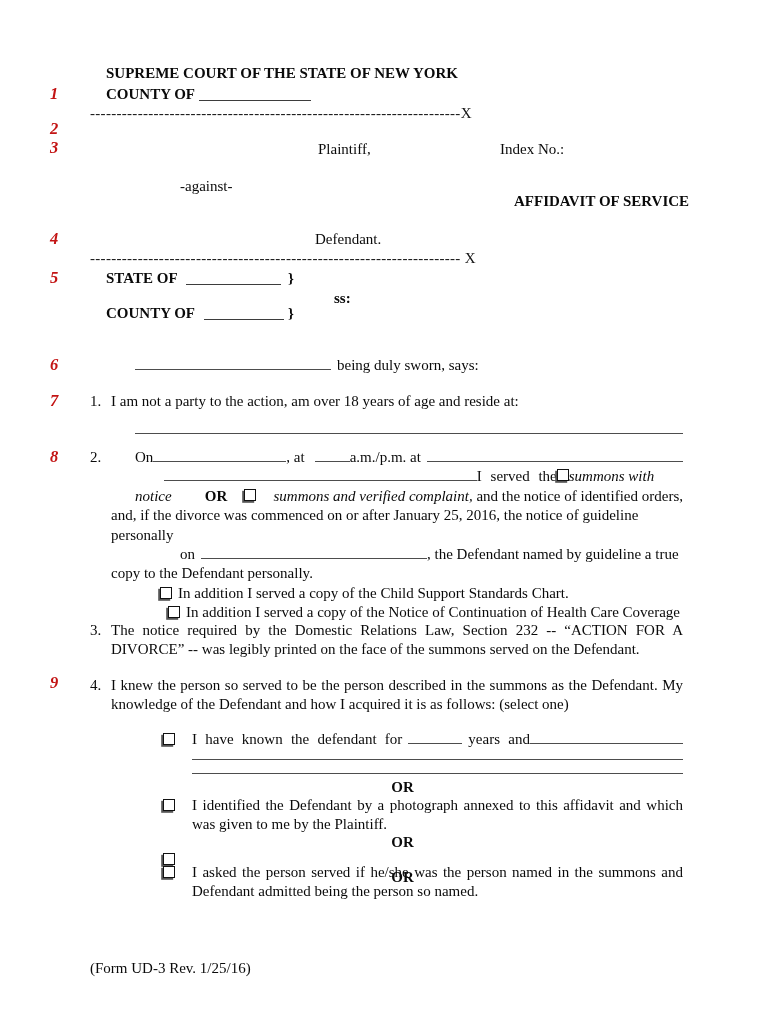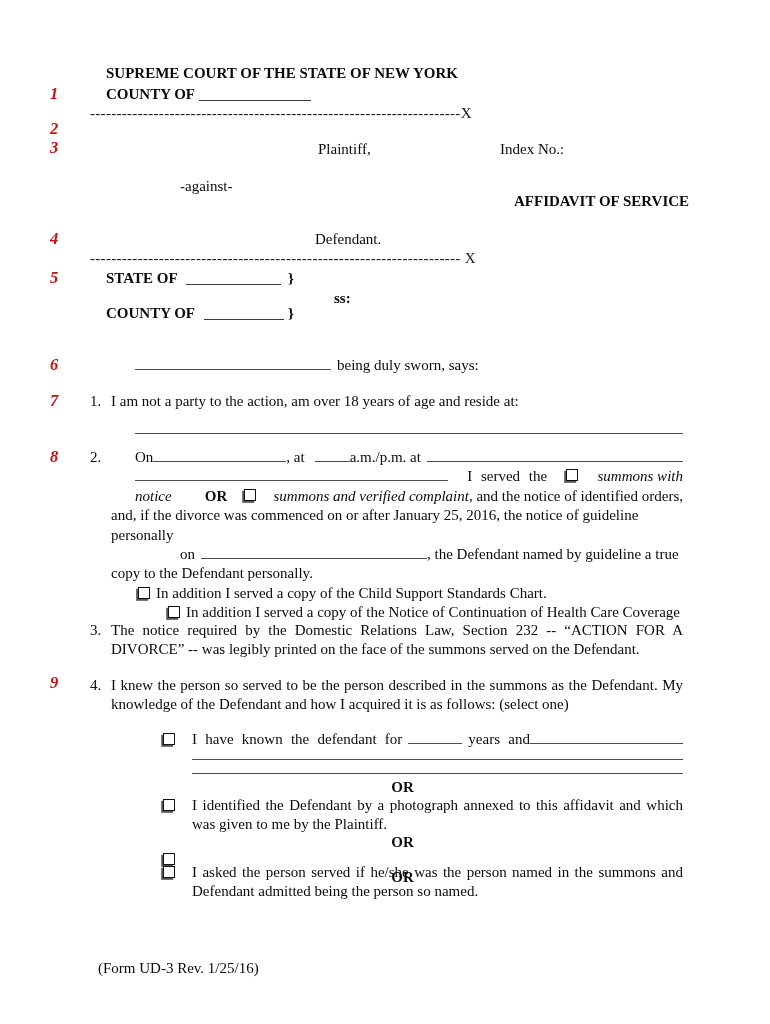--- a/index.html
+++ b/index.html
@@ -105,41 +105,41 @@
   <div class="item" style="top:448px;">
     <div class="row">
       <span style="flex:0 0 45px;">2.</span>
       <span>On</span>
       <span class="blank" style="width:133px;"></span>
       <span>, at</span>
       <span class="blank ml10" style="width:35px;"></span>
       <span>a.m./p.m. at</span>
       <span class="fill ml6"></span>
     </div>
-    <div class="row sb" style="margin-left:45px;">
+    <div class="row sb" style="margin-left:45px;justify-content:center;">
       <span class="blank" style="width:313px; flex:0 0 auto;"></span>
       <span class="ws5">I served the</span>
       <span class="cbx"></span>
       <span class="i">summons with</span>
     </div>
     <div class="row sb" style="margin-left:45px;">
       <span class="i">notice</span>
       <span class="b">OR</span>
       <span class="cbx"></span>
       <span><span class="i">summons and verified complaint,</span> <span>and the notice of identified orders,</span></span>
     </div>
     <div class="itext just">and, if the divorce was commenced on or after January 25, 2016, the notice of guideline</div>
     <div class="itext">personally</div>
     <div class="row" style="margin-left:90px;">
       <span>on</span>
       <span class="blank ml6" style="width:226px;"></span>
       <span>, the Defendant named by guideline a true</span>
     </div>
     <div class="itext">copy to the Defendant personally.</div>
-    <div style="margin-left:48px;">
+    <div style="margin-left:70px;">
       <span class="cbx mr6"></span><span>In addition I served a copy of the Child Support Standards Chart.</span>
     </div>
     <div style="margin-left:78px;">
       <span class="cbx mr6"></span><span>In addition I served a copy of the Notice of Continuation of Health Care Coverage</span>
     </div>
   </div>
 
   <div class="item" style="top:621px;">
     <span class="inum">3.</span>
     <div class="itext just">The notice required by the Domestic Relations Law, Section 232 -- “ACTION FOR A DIVORCE” -- was legibly printed on the face of the summons served on the Defendant.</div>
@@ -175,15 +175,15 @@
     <span class="cbx opt-cbx"></span>
   </div>
 
   <div class="abs b center" style="top:868px; left:90px; width:593px;">OR</div>
 
   <div class="item" style="top:863px;">
     <span class="cbx opt-cbx"></span>
     <div class="opt-text just">I asked the person served if he/she was the person named in the summons and Defendant admitted being the person so named.</div>
   </div>
 
-  <div class="abs" style="top:959px; left:98px;">(Form UD-3 Rev. 1/25/16)</div>
+  <div class="abs" style="top:959px; left:90px;">(Form UD-3 Rev. 1/25/16)</div>
 
 </div>
 
 </body></html>

